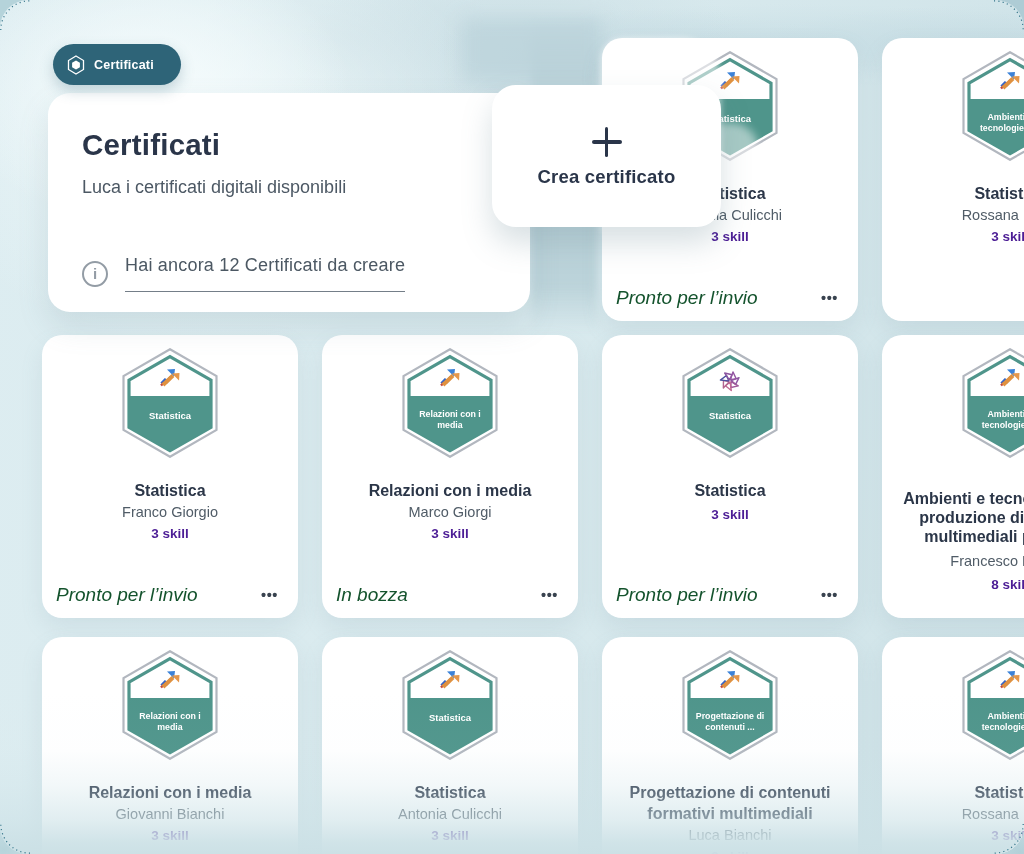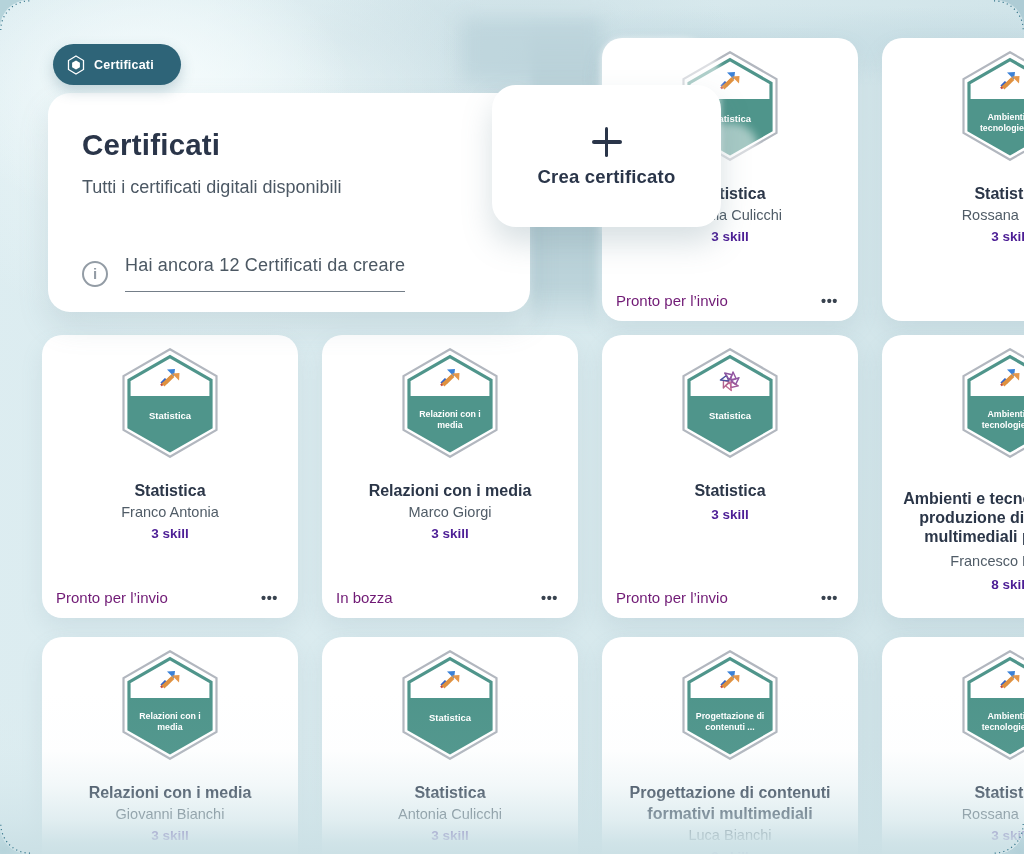--- a/index.html
+++ b/index.html
@@ -49,21 +49,21 @@
   .crea .plus:before{content:"";position:absolute;left:0;top:13.2px;width:30px;height:3.6px;background:#2a3549;border-radius:2px;}
   .crea .plus:after{content:"";position:absolute;left:13.2px;top:0;width:3.6px;height:30px;background:#2a3549;border-radius:2px;}
   .crea .lbl{position:absolute;top:81px;left:0;right:0;font-size:18.5px;font-weight:700;color:#2a3549;letter-spacing:.2px;}
   .card{position:absolute;width:256px;height:283px;background:#fff;border-radius:20px;text-align:center;
     box-shadow:0 10px 22px rgba(120,150,160,.14);z-index:2;}
   .card svg.hex{display:block;margin:13px auto 0;}
   .card .title{margin:22px auto 0;font-size:16px;font-weight:700;color:#2b3648;line-height:21px;width:230px;}
   .card .author{margin-top:3px;font-size:14.5px;color:#505c67;font-weight:500;}
   .card .skill{margin-top:6px;font-size:13.5px;color:#4c1d95;font-weight:700;}
   .card .foot{position:absolute;left:14px;right:20px;bottom:12px;display:flex;justify-content:space-between;align-items:center;}
-  .card .foot .st{font-size:15px;color:#701a75;}
+  .card .foot .st{font-size:19px;color:#14532d;font-style:italic;}
   .card .foot .dots{font-size:14.5px;color:#39434f;font-weight:700;letter-spacing:.6px;}
   .fade{position:absolute;left:0;right:0;top:690px;bottom:0;z-index:6;pointer-events:none;
     background:linear-gradient(180deg, rgba(206,227,232,0) 0%, rgba(206,227,232,.03) 36%, rgba(206,227,232,.25) 58%, rgba(205,226,231,.60) 79%, rgba(204,225,230,.92) 93%, rgba(203,224,229,.98) 100%);}
   .dotted{position:absolute;inset:0;z-index:8;pointer-events:none;}
 </style>
 </head>
 <body>
 <div class="page">
   <div class="band"></div>
   <div class="band2"></div>
@@ -132,21 +132,21 @@
     <g transform="translate(38,21)">
       <path d="M1.5 14.5 L5 11 L7 12.5 L11 8" fill="none" stroke="#3566c8" stroke-width="3"></path>
       <polygon points="7,0.5 15,0 14,7.5" fill="#3b82d8"></polygon>
       <path d="M1 16.5 L3.5 14" stroke="#c2473b" stroke-width="2.4"></path>
       <path d="M3 16 L13 6.5" fill="none" stroke="#e0913f" stroke-width="4"></path>
       <polygon points="12,4.5 19.5,4 19,11.5" fill="#e5974a"></polygon>
     </g>
     <text x="48" y="70.5" text-anchor="middle" font-size="9.5" font-weight="bold" fill="#fff">Statistica</text>
   </svg>
   <div class="title" style="">Statistica</div>
-  <div class="author" style="">Franco Antonia</div>
+  <div class="author" style="">Franco Giorgio</div>
   <div class="skill" style="">3 skill</div>
   <div class="foot">
         <span class="st">Pronto per l’invio</span>
         <span class="dots">•••</span>
       </div>
 </div>
 <div class="card" style="left:322px;top:335px;">
   <svg class="hex" width="96" height="110" viewBox="0 0 96 110" font-family="Liberation Sans,sans-serif">
     <defs>
           <clipPath id="hc4">
@@ -321,21 +321,21 @@
     <text x="48" y="69" text-anchor="middle" font-size="8.8" font-weight="bold" fill="#fff">Ambienti e</text>
         <text x="48" y="80" text-anchor="middle" font-size="8.8" font-weight="bold" fill="#fff">tecnologie pe</text>
   </svg>
   <div class="title" style="">Statistica</div>
   <div class="author" style="">Rossana Bassi</div>
   <div class="skill" style="">3 skill</div>
 
 </div>
   <div class="hdr">
     <h1>Certificati</h1>
-    <div class="sub">Tutti i certificati digitali disponibili</div>
+    <div class="sub">Luca i certificati digitali disponibili</div>
     <div class="linkrow">
       <div class="info">i</div>
       <div class="link">Hai ancora 12 Certificati da creare</div>
     </div>
   </div>
   <div class="glow"></div>
   <div class="glow2"></div>
   <div class="crea">
     <div class="plus"></div>
     <div class="lbl">Crea certificato</div>

